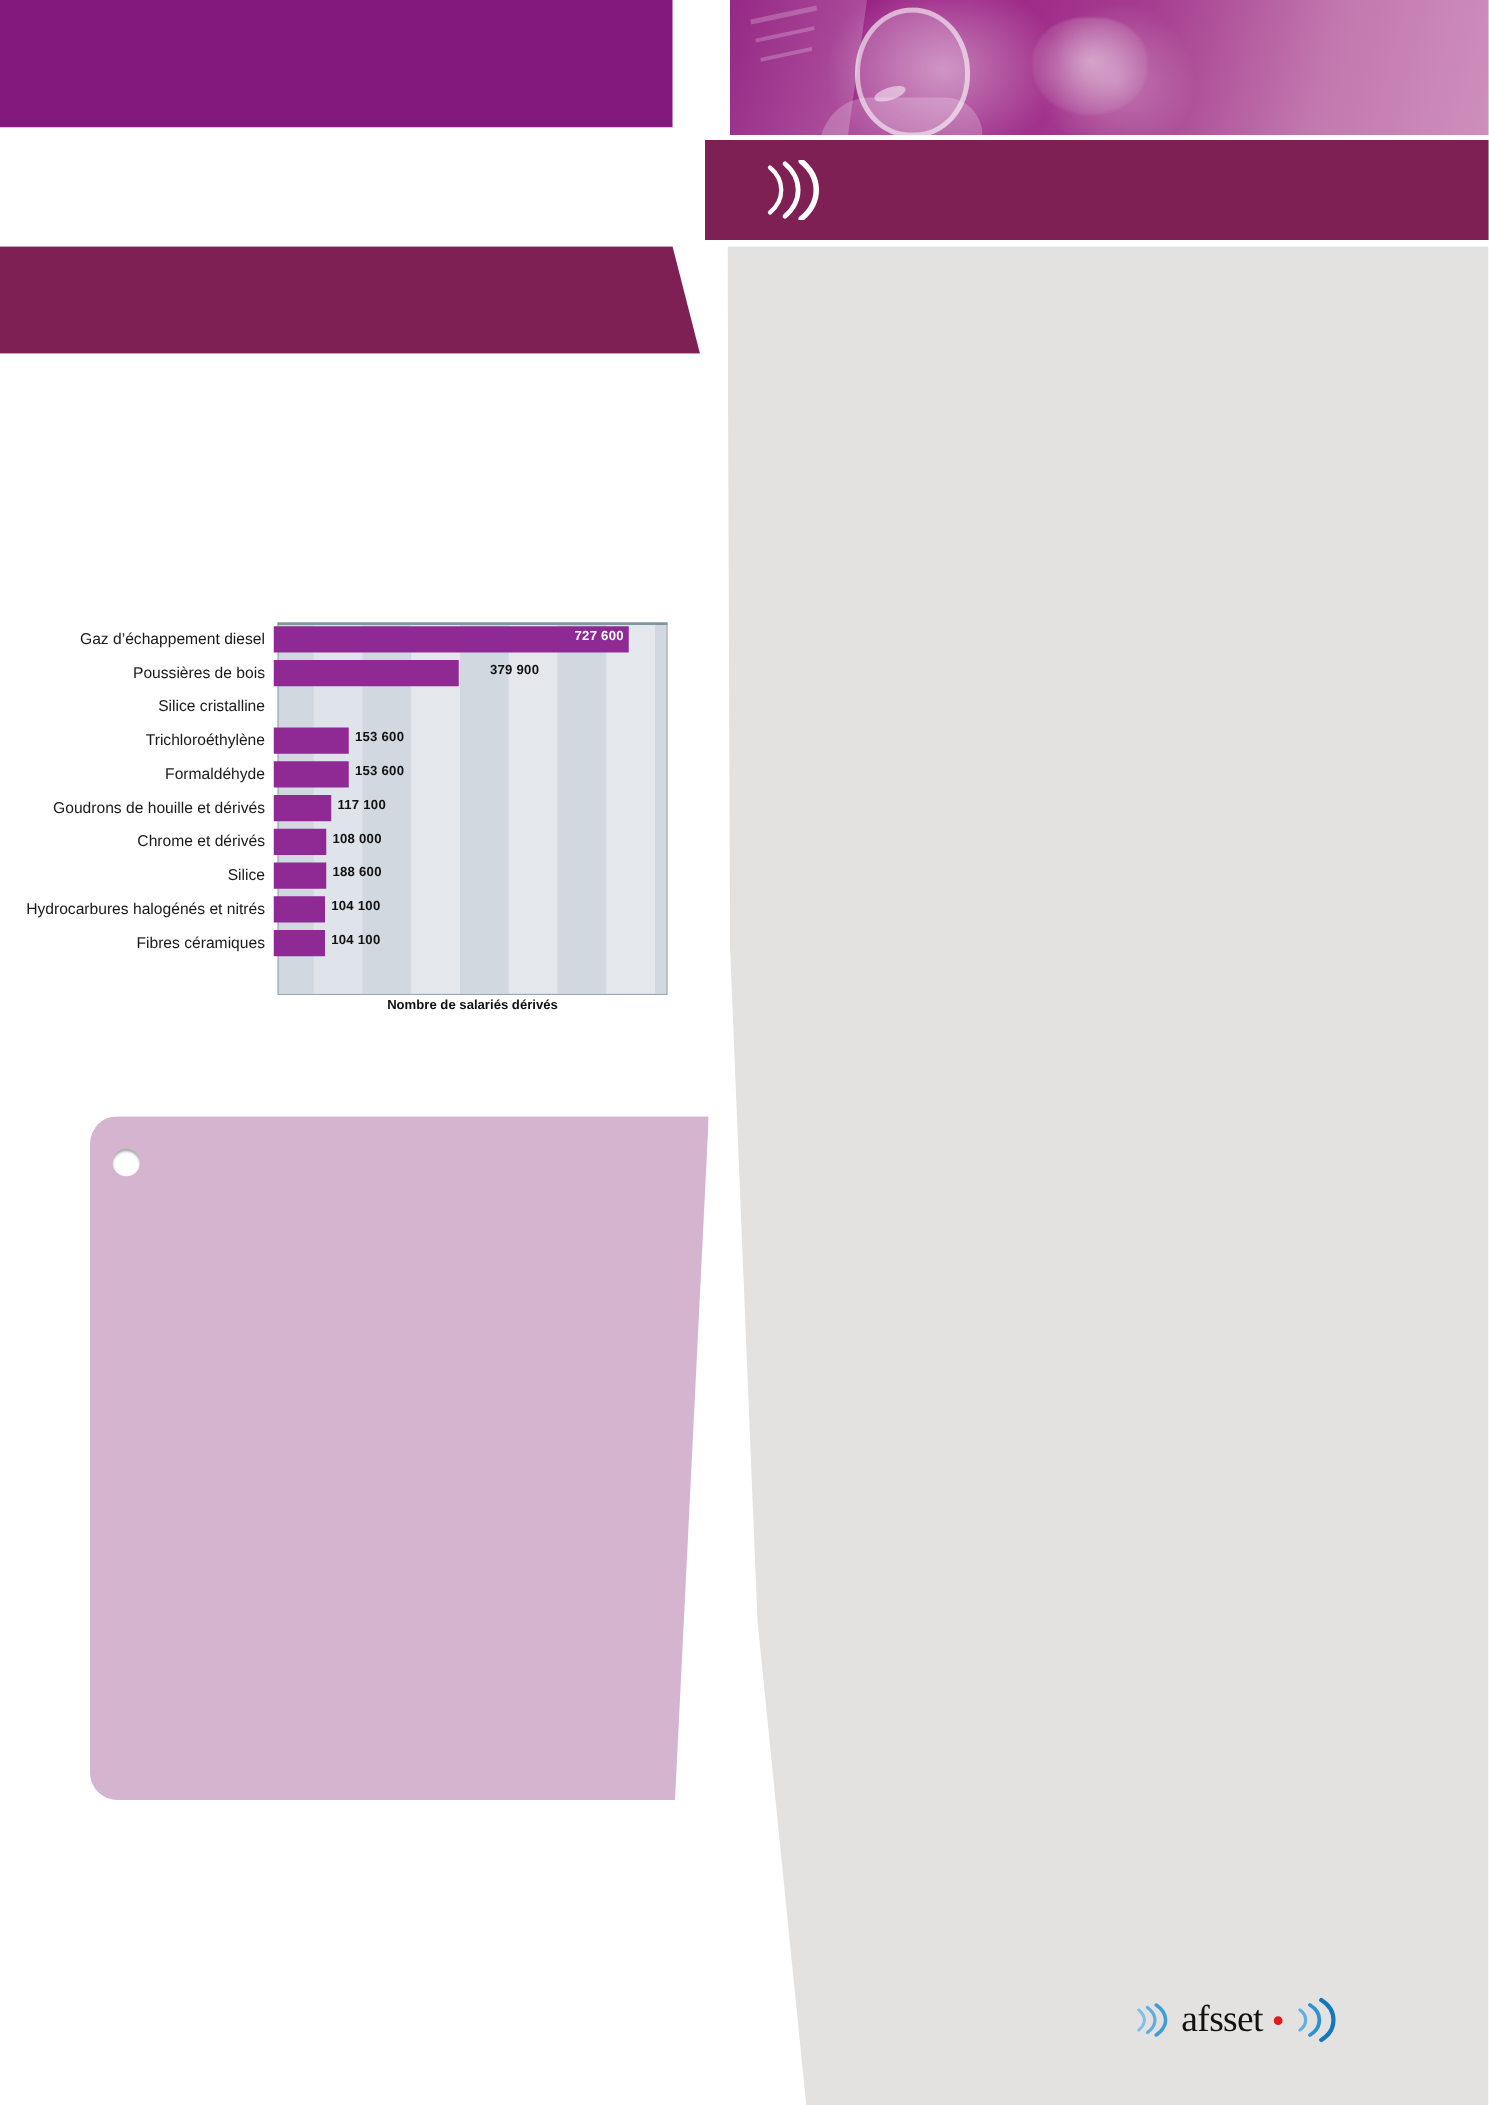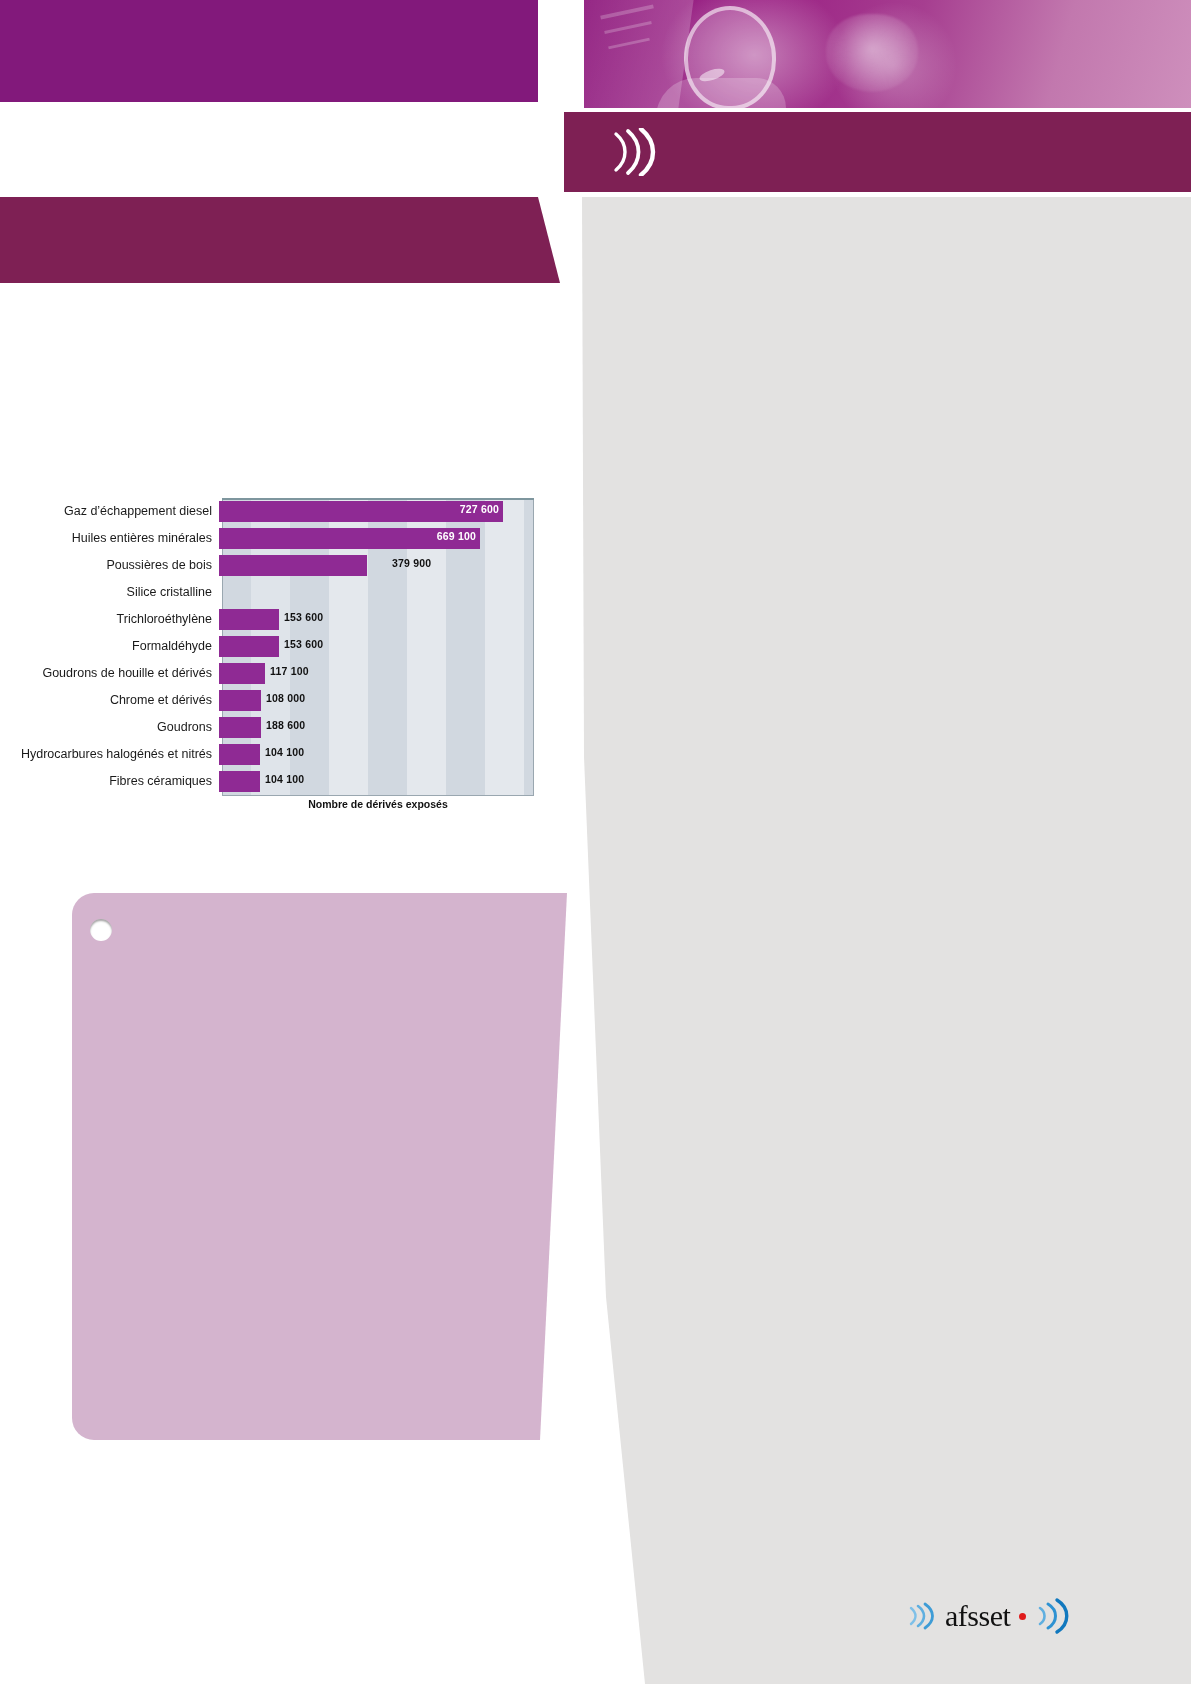--- a/index.html
+++ b/index.html
@@ -198,27 +198,20 @@
 
   <div class="chart-rows" id="chart-rows">
       <div class="chart-row">
         <div class="cat-label">Gaz d’échappement diesel</div>
         <div class="bar-area">
           <div class="bar" style="width: 284px; background: rgb(143, 42, 148);"></div>
           <div class="bar-val inside" style="right: 32px;">727 600</div>
         </div>
       </div>
       <div class="chart-row">
-        <div class="cat-label">Huiles entières minérales</div>
-        <div class="bar-area">
-          <div class="bar" style="width: 261px; background: rgb(143, 42, 148);"></div>
-          <div class="bar-val inside" style="right: 55px;">669 100</div>
-        </div>
-      </div>
-      <div class="chart-row">
         <div class="cat-label">Poussières de bois</div>
         <div class="bar-area">
           <div class="bar" style="width: 148px; background: rgb(143, 42, 148);"></div>
           <div class="bar-val" style="left: 153px; margin-left: 20px;">379 900</div>
         </div>
       </div>
       <div class="chart-row">
         <div class="cat-label">Silice cristalline</div>
       </div>
       <div class="chart-row">
@@ -243,21 +236,21 @@
         </div>
       </div>
       <div class="chart-row">
         <div class="cat-label">Chrome et dérivés</div>
         <div class="bar-area">
           <div class="bar" style="width: 42px; background: rgb(143, 42, 148);"></div>
           <div class="bar-val" style="left: 47px;">108 000</div>
         </div>
       </div>
       <div class="chart-row">
-        <div class="cat-label">Goudrons</div>
+        <div class="cat-label">Silice</div>
         <div class="bar-area">
           <div class="bar" style="width: 42px; background: rgb(143, 42, 148);"></div>
           <div class="bar-val" style="left: 47px;">188 600</div>
         </div>
       </div>
       <div class="chart-row">
         <div class="cat-label">Hydrocarbures halogénés et nitrés</div>
         <div class="bar-area">
           <div class="bar" style="width: 41px; background: rgb(143, 42, 148);"></div>
           <div class="bar-val" style="left: 46px;">104 100</div>
@@ -265,21 +258,21 @@
       </div>
       <div class="chart-row">
         <div class="cat-label">Fibres céramiques</div>
         <div class="bar-area">
           <div class="bar" style="width: 41px; background: rgb(143, 42, 148);"></div>
           <div class="bar-val" style="left: 46px;">104 100</div>
         </div>
       </div>
     </div>
 
-  <div class="axis-title">Nombre de dérivés exposés</div>
+  <div class="axis-title">Nombre de salariés dérivés</div>
 </div>
 
 <div class="pink-box"></div>
 <div class="pink-hole"></div>
 
 <div class="logo">
   <svg width="34" height="34" viewBox="0 0 34 34">
     <path d="M6 9 C12 14, 12 20, 6 25" stroke="#7FC0E8" stroke-width="2.4" fill="none" stroke-linecap="round"></path>
     <path d="M13 7 C21 13, 21 21, 13 27" stroke="#5FAFE0" stroke-width="2.6" fill="none" stroke-linecap="round"></path>
     <path d="M20 5 C30 12, 30 22, 20 29" stroke="#3E9CD6" stroke-width="2.8" fill="none" stroke-linecap="round"></path>

